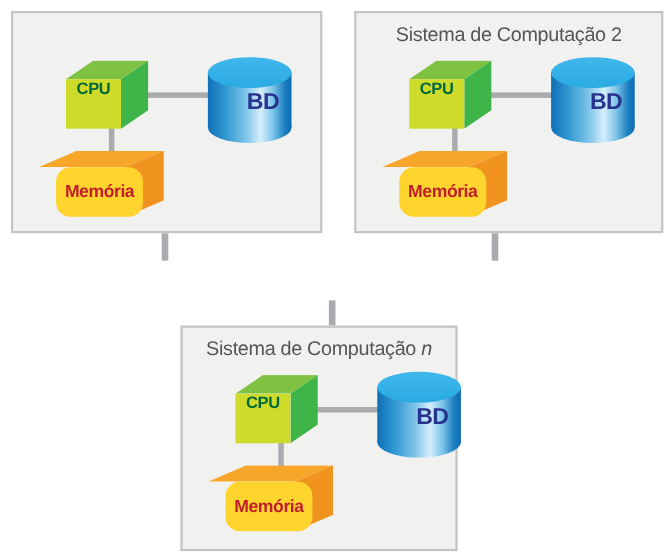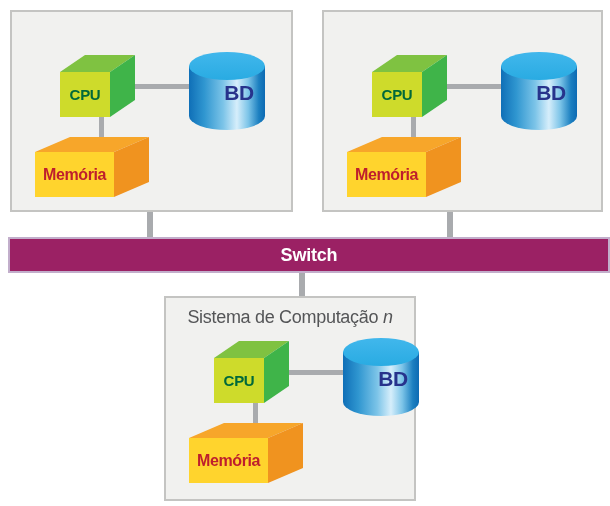--- a/index.html
+++ b/index.html
@@ -34,21 +34,21 @@
   .cube-top{
     position:absolute;left:0;top:0;width:75px;height:17px;background:var(--cpu-top);
     clip-path:polygon(0px 17px,25px 0px,75px 0px,50px 17px);
   }
   .cube-side{
     position:absolute;left:0;top:0;width:75px;height:62px;background:var(--cpu-side);
     clip-path:polygon(50px 17px,75px 0px,75px 45px,50px 62px);
   }
   .cube-front{
     position:absolute;left:0;top:17px;width:50px;height:45px;background:var(--cpu-front);
-    display:flex;align-items:center;justify-content:center;
+    display:flex;align-items:flex-start;justify-content:center;
   }
   .cube-label{font-size:15px;font-weight:bold;color:var(--cpu-text);letter-spacing:-0.3px;}
   
   .cyl-wrap{position:absolute;left:177px;top:40px;width:76px;height:78px;}
   .cyl-body{
     position:absolute;left:0;top:14px;width:76px;height:50px;
     background:linear-gradient(90deg,#0f6fb7 0%,#2f96d0 20%,#7cc4e8 45%,#d6eefb 63%,#7cc4e8 78%,#1b7fc0 92%,#0d6ab3 100%);
   }
   .cyl-bottom{
     position:absolute;left:0;top:50px;width:76px;height:28px;border-radius:50%;
@@ -67,22 +67,22 @@
   .mem-wrap{position:absolute;left:23px;top:125px;width:114px;height:60px;}
   .mem-top{
     position:absolute;left:0;top:0;width:114px;height:15px;background:var(--mem-top);
     clip-path:polygon(0px 15px,35px 0px,114px 0px,79px 15px);
   }
   .mem-side{
     position:absolute;left:0;top:0;width:114px;height:60px;background:var(--mem-side);
     clip-path:polygon(79px 15px,114px 0px,114px 45px,79px 60px);
   }
   .mem-front{
-    position:absolute;left:0;top:15px;width:79px;height:45px;background:var(--mem-front);
-    display:flex;align-items:center;justify-content:center;
+    position:absolute;left:16px;top:15px;width:79px;height:45px;background:var(--mem-front);
+    display:flex;align-items:center;justify-content:center;border-radius:13px;
   }
   .mem-label{font-size:16px;font-weight:bold;color:var(--mem-text);letter-spacing:-0.4px;}
   
   .switch-bar{
     position:absolute;left:8px;top:237px;width:602px;height:36px;box-sizing:border-box;
     background:var(--switch-bg);border:2px solid var(--switch-border);
     display:flex;align-items:center;justify-content:center;
   }
   .switch-label{font-size:18px;font-weight:bold;color:var(--switch-text);letter-spacing:-0.2px;}
 </style>
@@ -114,20 +114,21 @@
     </div>
     <div class="cyl-wrap">
       <div class="cyl-body"></div>
       <div class="cyl-bottom"></div>
       <div class="cyl-top"></div>
       <div class="cyl-label">BD</div>
     </div>
   </div>
 
   <div class="panel panel-2">
+    <div class="panel-title"><span>Sistema de Computação </span><span class="">2</span></div>
     <div class="conn conn-h line-cpu-bd"></div>
     <div class="conn conn-v line-cpu-mem"></div>
     <div class="mem-wrap">
       <div class="mem-top"></div>
       <div class="mem-side"></div>
       <div class="mem-front">
         <span class="mem-label">Memória</span>
       </div>
     </div>
     <div class="cube-wrap">
@@ -138,23 +139,20 @@
       </div>
     </div>
     <div class="cyl-wrap">
       <div class="cyl-body"></div>
       <div class="cyl-bottom"></div>
       <div class="cyl-top"></div>
       <div class="cyl-label">BD</div>
     </div>
   </div>
 
-  <div class="switch-bar">
-    <span class="switch-label">Switch</span>
-  </div>
 
   <div class="panel panel-3">
     <div class="panel-title"><span>Sistema de Computação </span><span class="italic">n</span></div>
     <div class="conn conn-h line-cpu-bd"></div>
     <div class="conn conn-v line-cpu-mem"></div>
     <div class="mem-wrap">
       <div class="mem-top"></div>
       <div class="mem-side"></div>
       <div class="mem-front">
         <span class="mem-label">Memória</span>

